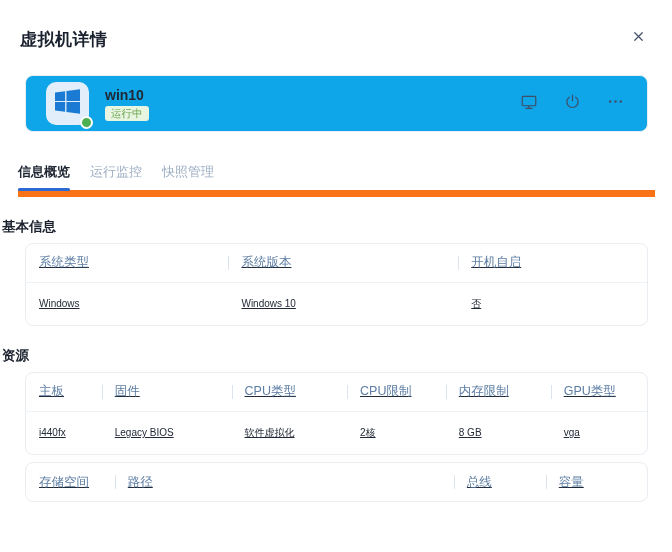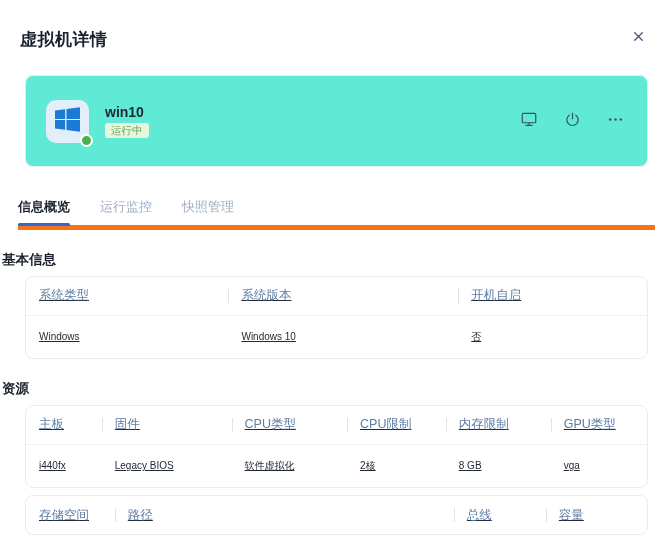--- a/index.html
+++ b/index.html
@@ -8,36 +8,36 @@
   .dialog { position:relative; width:672px; height:552px; background:#fff; }
 
   
   .dlg-header { display:flex; align-items:flex-start; justify-content:space-between;
     padding:28px 24px 0 20px; }
   .dlg-title { font-size:17px; font-weight:bold; color:#19212e; letter-spacing:.5px; }
   .close-btn { width:20px; height:20px; display:flex; align-items:center; justify-content:center;
     cursor:pointer; }
 
   
-  .vm-card { margin:24px 24px 0 25px; height:92px; border:1px solid #e9edf2;
-    border-radius:8px; background:#5eead4; display:flex; align-items:center; padding:0 22px 0 20px; }
+  .vm-card { margin:24px 24px 0 25px; height:57px; border:1px solid #e9edf2;
+    border-radius:8px; background:#0ea5e9; display:flex; align-items:center; padding:0 22px 0 20px; }
   .os-icon-wrap { position:relative; width:43px; height:43px; background:#e2effb;
     border-radius:10px; display:flex; align-items:center; justify-content:center; flex:none; }
   .status-dot { position:absolute; right:-4px; bottom:-4px; width:13px; height:13px;
     border-radius:50%; border:2px solid #fff; }
   .vm-info { margin-left:16px; }
   .vm-name { font-size:14px; font-weight:bold; color:#1f2733; line-height:16px; }
   .vm-badge { display:inline-block; font-size:10.5px; line-height:15px;
     padding:0 6px; border-radius:3px; }
   .vm-actions { margin-left:auto; display:flex; align-items:center; gap:23px; }
   .act-btn { width:20px; height:20px; display:flex; align-items:center; justify-content:center;
     cursor:pointer; }
 
   
-  .tabs { display:flex; gap:30px; margin:31px 17px 0 18px; border-bottom:5px solid #f97316; }
+  .tabs { display:flex; gap:20px; margin:31px 17px 0 18px; border-bottom:7px solid #f97316; }
   .tab { position:relative; font-size:13px; line-height:18px; padding-bottom:9px;
     color:#9daec3; cursor:pointer; }
   .tab.active { color:#1d2531; font-weight:bold; }
   .tab.active::after { content:""; position:absolute; left:0; right:0; bottom:-1px;
     height:3px; background:var(--accent, #2e6ad3); border-radius:2px; }
 
   
   .section-title { margin:21px 0 0 2px; font-size:13.5px; font-weight:bold; color:#1b222e;
     line-height:18px; }
   .tbl-wrap { margin:7px 24px 0 25px; border:1px solid #e9edf2; border-radius:8px;

